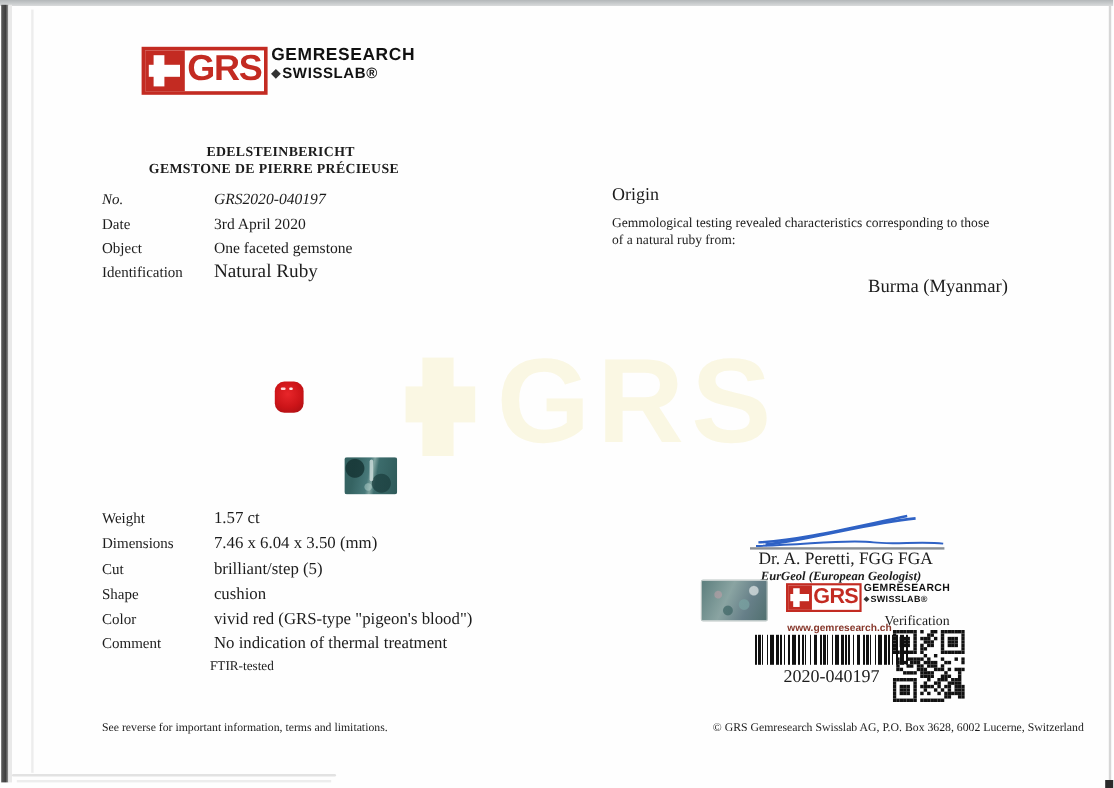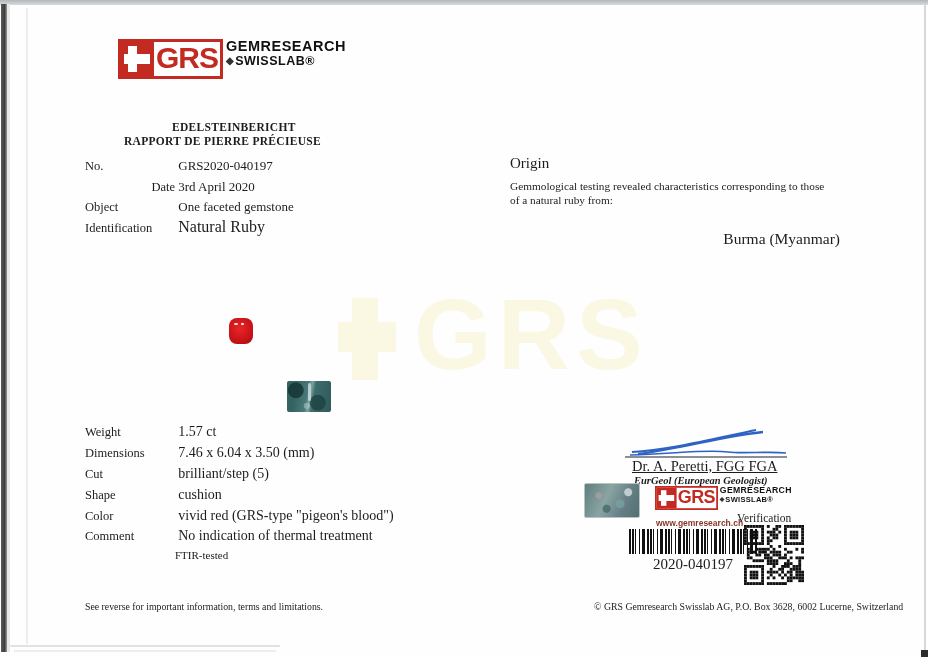--- a/index.html
+++ b/index.html
@@ -56,21 +56,21 @@
   .micro{position:absolute;left:287px;top:381px;width:44px;height:31px;border-radius:2px;
         background:
          radial-gradient(circle at 20% 30%, rgba(20,50,50,.8) 0 18%, transparent 20%),
          radial-gradient(circle at 70% 70%, rgba(25,60,60,.7) 0 20%, transparent 22%),
          radial-gradient(circle at 45% 80%, rgba(180,210,205,.5) 0 8%, transparent 10%),
          linear-gradient(100deg,#356362 20%, #48797a 45%, #7fa3a0 52%, #3c6c6c 60%, #2f5a59 100%);}
   .micro .streak{position:absolute;left:21px;top:2px;width:3px;height:18px;background:#cfdedd;opacity:.8;border-radius:2px;}
   
   .sig-svg{position:absolute;left:628px;top:428px;}
   .sig-line{position:absolute;left:625px;top:456px;width:162px;height:1.5px;background:#8a8f94;}
-  .sig-name{position:absolute;left:632px;top:458px;font-size:14.5px;text-decoration:underline;}
+  .sig-name{position:absolute;left:632px;top:458px;font-size:14.5px;}
   .sig-title{position:absolute;left:634px;top:475px;font-size:10.5px;font-style:italic;font-weight:700;}
   .holo{position:absolute;left:584px;top:483px;width:54px;height:33px;border:1px solid #b9c4c2;border-radius:2px;
         background:
          radial-gradient(circle at 25% 35%, rgba(200,160,170,.5) 0 6%, transparent 8%),
          radial-gradient(circle at 65% 60%, rgba(120,160,160,.8) 0 10%, transparent 12%),
          radial-gradient(circle at 80% 25%, rgba(230,235,235,.7) 0 7%, transparent 9%),
          radial-gradient(circle at 40% 75%, rgba(60,100,100,.7) 0 9%, transparent 11%),
          linear-gradient(115deg,#5d7f7e,#8aa4a2 40%,#667f88 70%,#51706f);}
   .website{position:absolute;left:656px;top:518px;font-family:"Liberation Sans",sans-serif;
            font-size:8.5px;font-weight:700;color:#86372b;}
@@ -112,27 +112,27 @@
         </span>
       <span class="grstxt">GRS</span>
     </span>
     <span class="grsside">
       <span class="l1">GEMRESEARCH</span>
       <span class="l2"><span class="dia">◆</span><span>SWISSLAB®</span></span>
     </span>
   </div>
 
   <div class="sub1">EDELSTEINBERICHT</div>
-  <div class="sub2">RAPPORT DE PIERRE PRÉCIEUSE</div>
-
-  <div class="frow" style="top:158px;">
+  <div class="sub2">GEMSTONE DE PIERRE PRÉCIEUSE</div>
+
+  <div class="frow" style="top:158px;font-style:italic;">
     <span class="lab">No.</span>
     <span class="val">GRS2020-040197</span>
   </div>
-  <div class="frow" style="top:179px;text-align:right;">
+  <div class="frow" style="top:179px;">
     <span class="lab">Date</span>
     <span class="val">3rd April 2020</span>
   </div>
   <div class="frow" style="top:199px;">
     <span class="lab">Object</span>
     <span class="val">One faceted gemstone</span>
   </div>
   <div class="frow" style="top:218px;">
     <span class="lab">Identification</span>
     <span class="val big-val">Natural Ruby</span>

